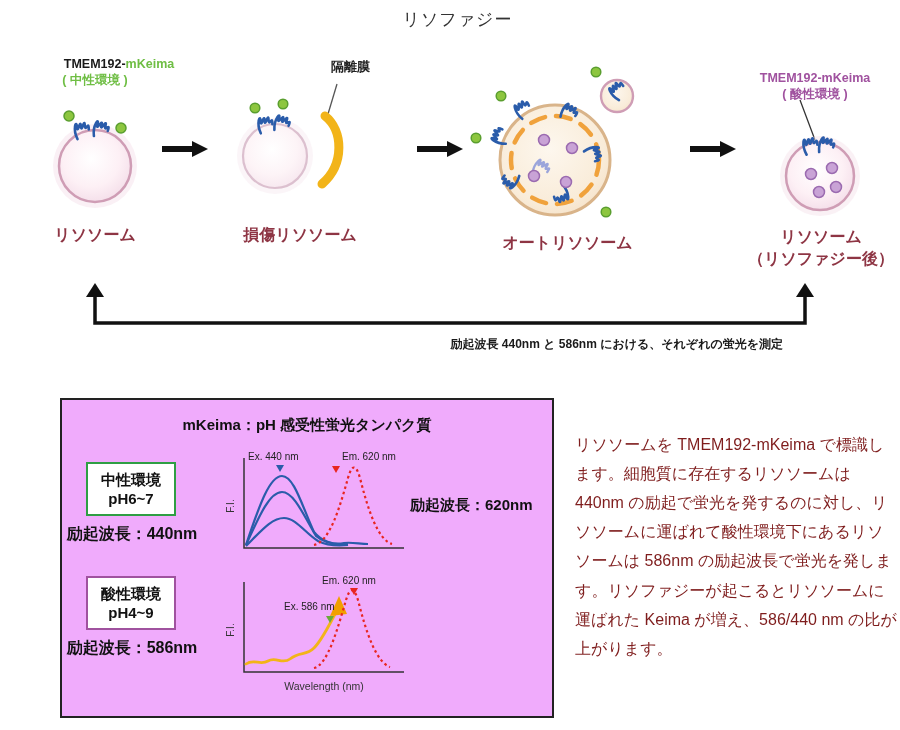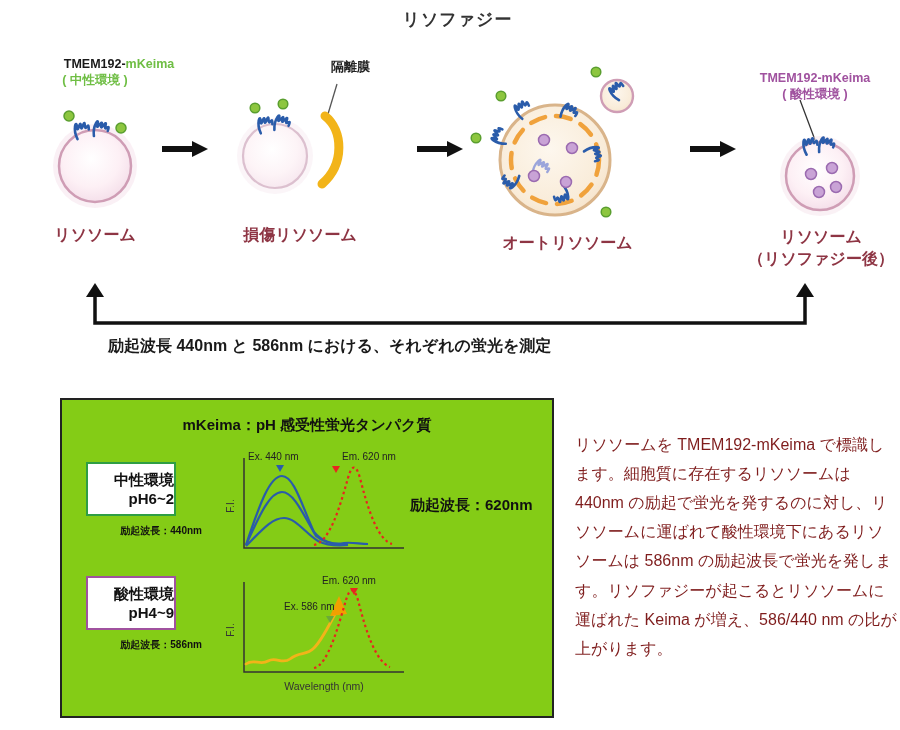--- a/index.html
+++ b/index.html
@@ -1,40 +1,40 @@
 <!DOCTYPE html>
 <html><head>
 <meta charset="utf-8">
 <style>
   * { margin:0; padding:0; box-sizing:border-box; }
   body { background:#ffffff; font-family:"Liberation Sans","DejaVu Sans",sans-serif; }
   .canvas { position:relative; width:900px; height:730px; background:#fff; overflow:hidden; }
 
   .abs { position:absolute; }
 
-  .main-title { left:0; right:0; top:8px; text-align:center; font-size:17px; font-weight:bold; color:#333; letter-spacing:1px;padding-left:15px; }
+  .main-title { left:0; right:0; top:8px; text-align:center; font-size:17px; font-weight:normal; color:#333; letter-spacing:1px;padding-left:15px; }
 
   .stage-tag { text-align:center; font-size:12.5px; font-weight:bold; line-height:1.3; }
   .tag-black { color:#1a1a1a;margin-left:48px; }
   .tag-green { color:#6fbe44; }
   .tag-purple { color:#a0529f; }
 
   .stage-label { text-align:center; font-size:16px; font-weight:bold; color:#8e3544; line-height:1.35; }
 
   .annotation { text-align:center; font-size:13px; font-weight:600; color:#222; }
 
-  .measure-note { left:108px; width:700px; top:336px; text-align:left; font-size:16px; font-weight:bold; color:#1a1a1a; }
-
-  .panel { left:60px; top:398px; width:494px; height:320px; border:2px solid #222; background:#84cc16; }
+  .measure-note { left:83px; width:700px; top:336px; text-align:right; font-size:12px; font-weight:bold; color:#1a1a1a; }
+
+  .panel { left:60px; top:398px; width:494px; height:320px; border:2px solid #222; background:#f0abfc; }
   .panel-title { left:0; right:0; top:16px; text-align:center; font-size:15px; font-weight:bold; color:#111; }
 
-  .env-box { width:90px; height:54px; display:flex; flex-direction:column; align-items:flex-end; justify-content:center; font-size:15px; font-weight:bold; color:#111; line-height:1.3; background:#fff; }
+  .env-box { width:90px; height:54px; display:flex; flex-direction:column; align-items:center; justify-content:center; font-size:15px; font-weight:bold; color:#111; line-height:1.3; background:#fff; }
   .env-neutral { left:24px; top:62px; border:2.5px solid #2f9e44; }
   .env-acidic  { left:24px; top:176px; border:2.5px solid #a0529f; }
-  .excitation { left:0px; width:140px; text-align:right; font-size:10px; font-weight:bold; color:#111; }
+  .excitation { left:0px; width:140px; text-align:center; font-size:16px; font-weight:bold; color:#111; }
   .exc-neutral { top:124px; }
   .exc-acidic  { top:238px; }
   .emission-note { left:348px; top:96px; width:142px; font-size:15px; font-weight:bold; color:#111; }
 
   .description { left:575px; top:430px; width:322px; font-size:16px; line-height:1.82; color:#7f1d1d; }
 
   svg text { font-family:"Liberation Sans","DejaVu Sans",sans-serif; }
 </style>
 </head>
 <body>
@@ -208,21 +208,21 @@
     <polygon points="736,14 745,0 754,14" fill="#111"></polygon>
   </svg>
 
   <div class="abs measure-note">励起波長 440nm と 586nm における、それぞれの蛍光を測定</div>
 
   <div class="abs panel">
     <div class="abs panel-title">mKeima：pH 感受性蛍光タンパク質</div>
 
     <div class="abs env-box env-neutral">
       <div>中性環境</div>
-      <div>pH6~2</div>
+      <div>pH6~7</div>
     </div>
     <div class="abs excitation exc-neutral">励起波長：440nm</div>
 
     <div class="abs env-box env-acidic">
       <div>酸性環境</div>
       <div>pH4~9</div>
     </div>
     <div class="abs excitation exc-acidic">励起波長：586nm</div>
 
     <div class="abs emission-note">励起波長：620nm</div>

